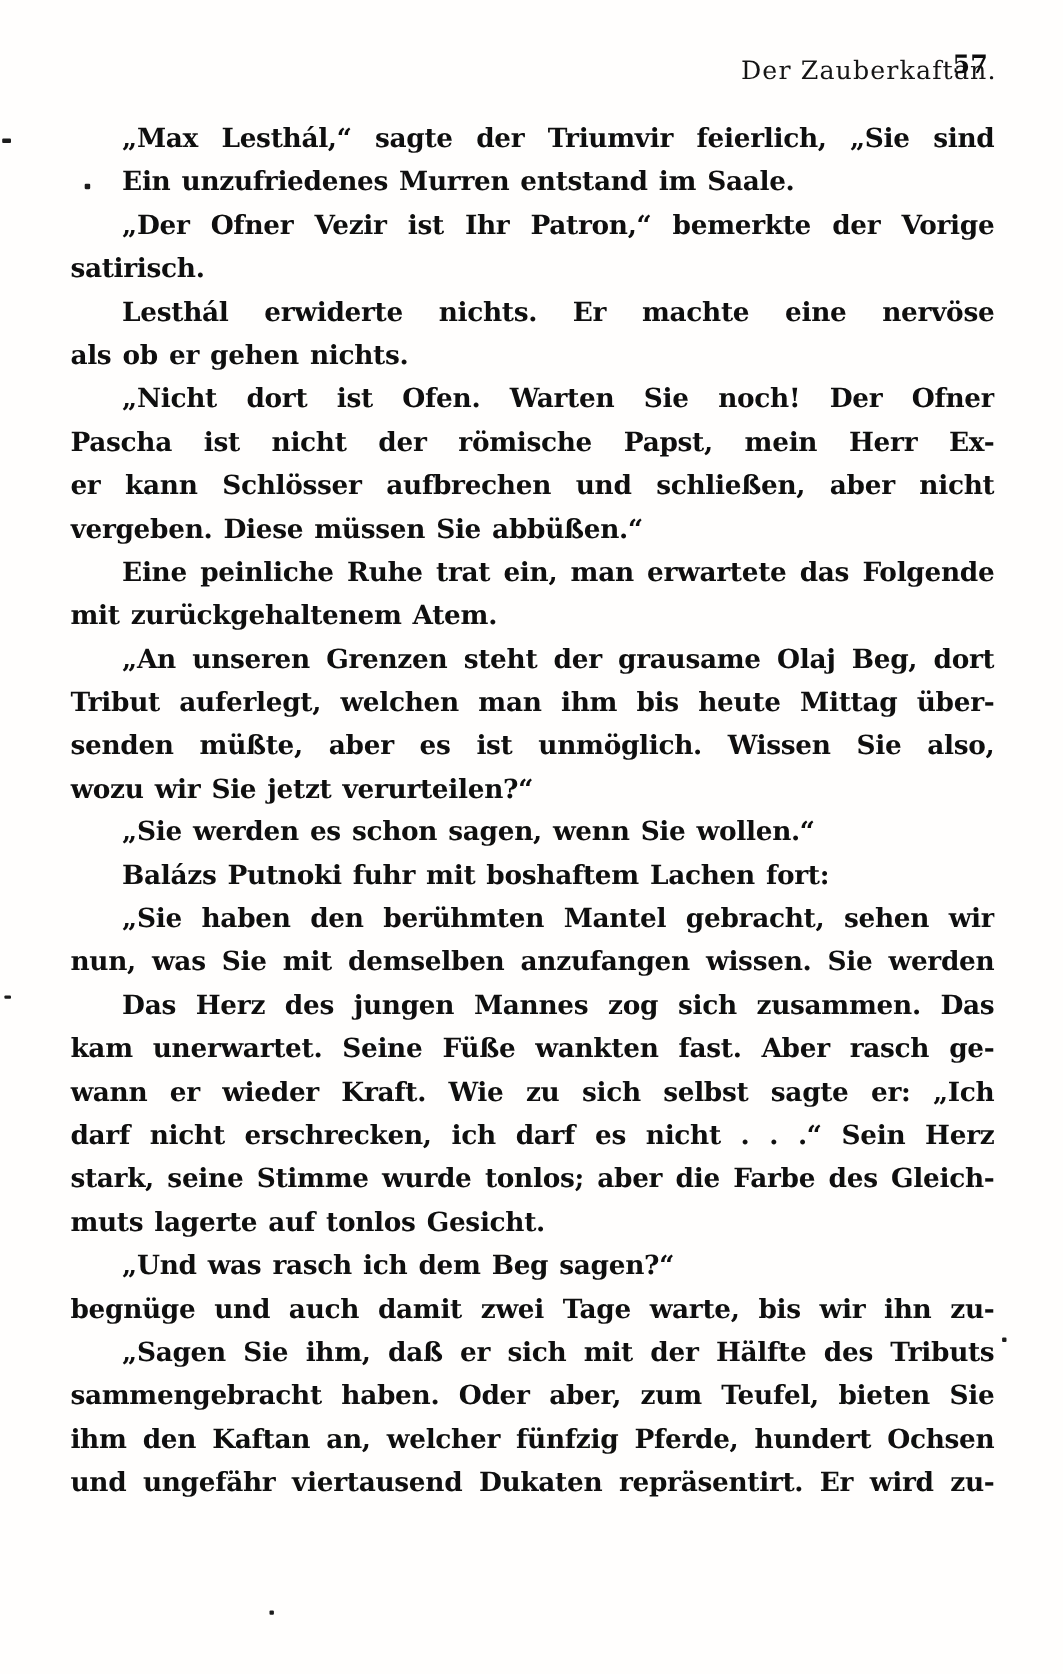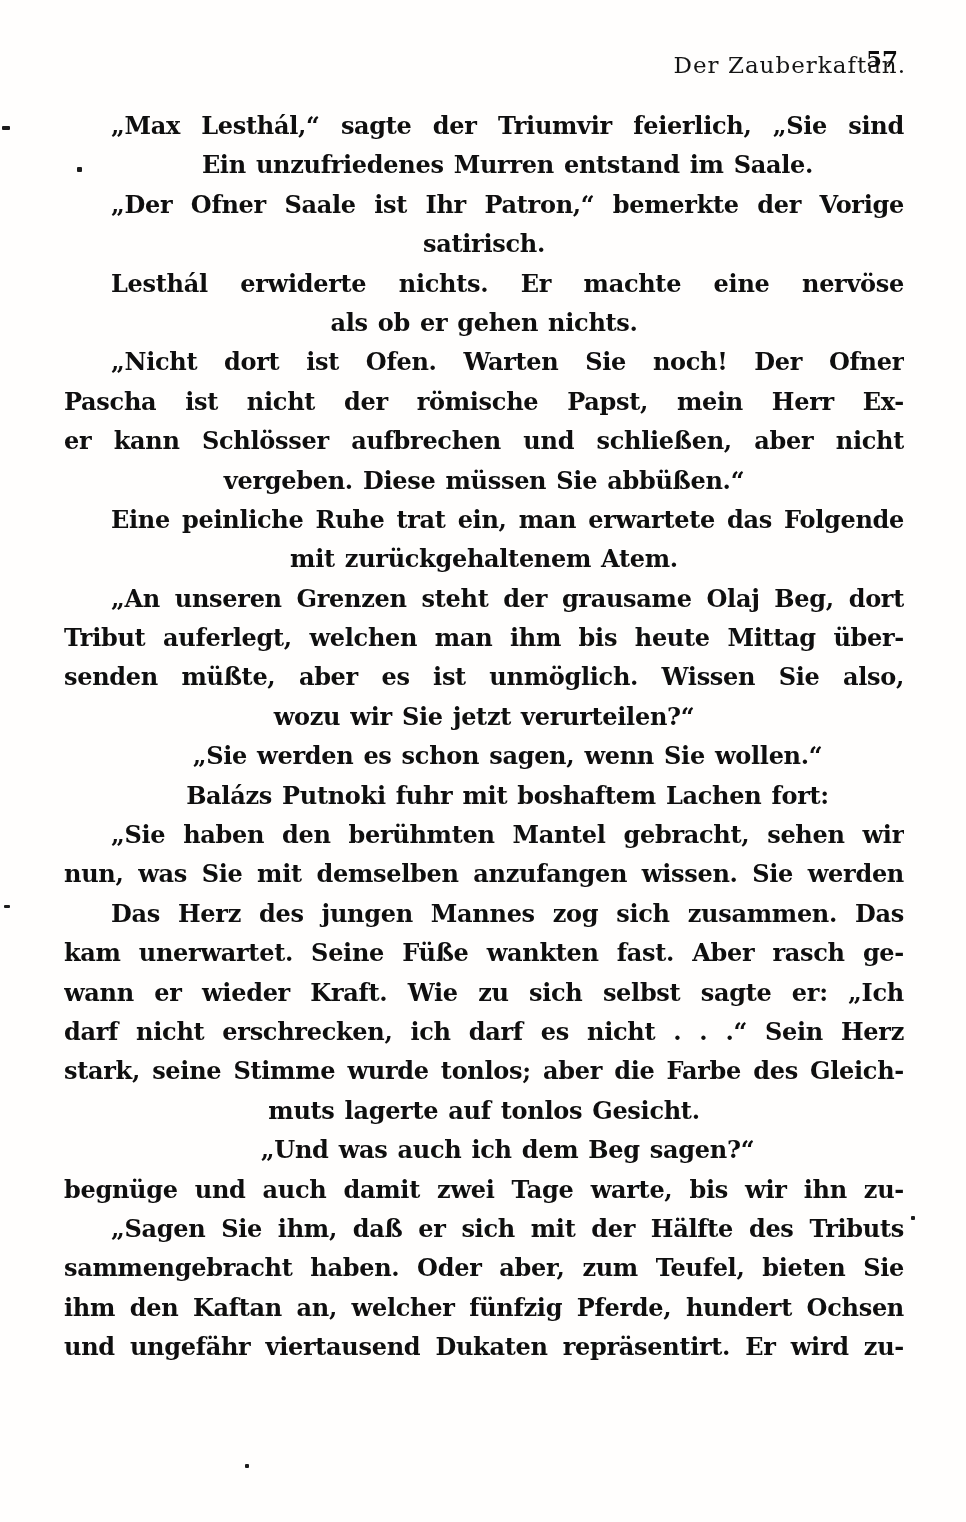--- a/index.html
+++ b/index.html
@@ -46,21 +46,21 @@
     width: 840px;
   }
   .line {
     height: 39.4px;
     line-height: 39.4px;
     font-size: 24px;
     font-weight: 700;
     letter-spacing: -0.3px;
     color: #0f0f0f;
     overflow: hidden;
-    text-align: center;
+    text-align: left;
     word-spacing: 2px;
   }
   .line.just {
     text-align: justify;
     text-align-last: justify;
   }
   .line.indent {
     text-indent: 47px;
   }
   .speck {
@@ -75,21 +75,21 @@
 <div class="page">
 
   <div class="running-head">
     <span class="running-title">Der Zauberkaftan.</span>
     <span class="page-number">57</span>
   </div>
 
   <div class="text-block">
       <div class="line indent just">„Max Lesthál,“ sagte der Triumvir feierlich, „Sie sind frei!“</div>
       <div class="line indent">Ein unzufriedenes Murren entstand im Saale.</div>
-      <div class="line indent just">„Der Ofner Saale ist Ihr Patron,“ bemerkte der Vorige</div>
+      <div class="line indent just">„Der Ofner Vezir ist Ihr Patron,“ bemerkte der Vorige</div>
       <div class="line">satirisch.</div>
       <div class="line indent just">Lesthál erwiderte nichts. Er machte eine nervöse Bewegung,</div>
       <div class="line">als ob er gehen nichts.</div>
       <div class="line indent just">„Nicht dort ist Ofen.  Warten Sie noch!  Der Ofner</div>
       <div class="line just">Pascha ist nicht der römische Papst, mein Herr Ex-Oberrichter,</div>
       <div class="line just">er kann Schlösser aufbrechen und schließen, aber nicht Sünden</div>
       <div class="line">vergeben.  Diese müssen Sie abbüßen.“</div>
       <div class="line indent just">Eine peinliche Ruhe trat ein, man erwartete das Folgende</div>
       <div class="line">mit zurückgehaltenem Atem.</div>
       <div class="line indent just">„An unseren Grenzen steht der grausame Olaj Beg, dort</div>
@@ -99,21 +99,21 @@
       <div class="line indent">„Sie werden es schon sagen, wenn Sie wollen.“</div>
       <div class="line indent">Balázs Putnoki fuhr mit boshaftem Lachen fort:</div>
       <div class="line indent just">„Sie haben den berühmten Mantel gebracht, sehen wir</div>
       <div class="line just">nun, was Sie mit demselben anzufangen wissen.  Sie werden</div>
       <div class="line indent just">Das Herz des jungen Mannes zog sich zusammen.  Das</div>
       <div class="line just">kam unerwartet.  Seine Füße wankten fast.  Aber rasch ge-</div>
       <div class="line just">wann er wieder Kraft.  Wie zu sich selbst sagte er:  „Ich</div>
       <div class="line just">darf nicht erschrecken, ich darf es nicht . . .“  Sein Herz schlug</div>
       <div class="line just">stark, seine Stimme wurde tonlos; aber die Farbe des Gleich-</div>
       <div class="line">muts lagerte auf tonlos Gesicht.</div>
-      <div class="line indent">„Und was auch ich dem Beg sagen?“</div>
+      <div class="line indent">„Und was rasch ich dem Beg sagen?“</div>
       <div class="line just">begnüge und auch damit zwei Tage warte, bis wir ihn zu-</div>
       <div class="line indent just">„Sagen Sie ihm, daß er sich mit der Hälfte des Tributs</div>
       <div class="line just">sammengebracht haben.  Oder aber, zum Teufel, bieten Sie</div>
       <div class="line just">ihm den Kaftan an, welcher fünfzig Pferde, hundert Ochsen</div>
       <div class="line just">und ungefähr viertausend Dukaten repräsentirt.  Er wird zu-</div>
     </div>
 
   <div class="speck" style="left:2px;  top:126px;  width:8px; height:4px;"></div>
   <div class="speck" style="left:77px; top:167px;  width:5px; height:5px;"></div>
   <div class="speck" style="left:4px;  top:905px;  width:6px; height:3px;"></div>

